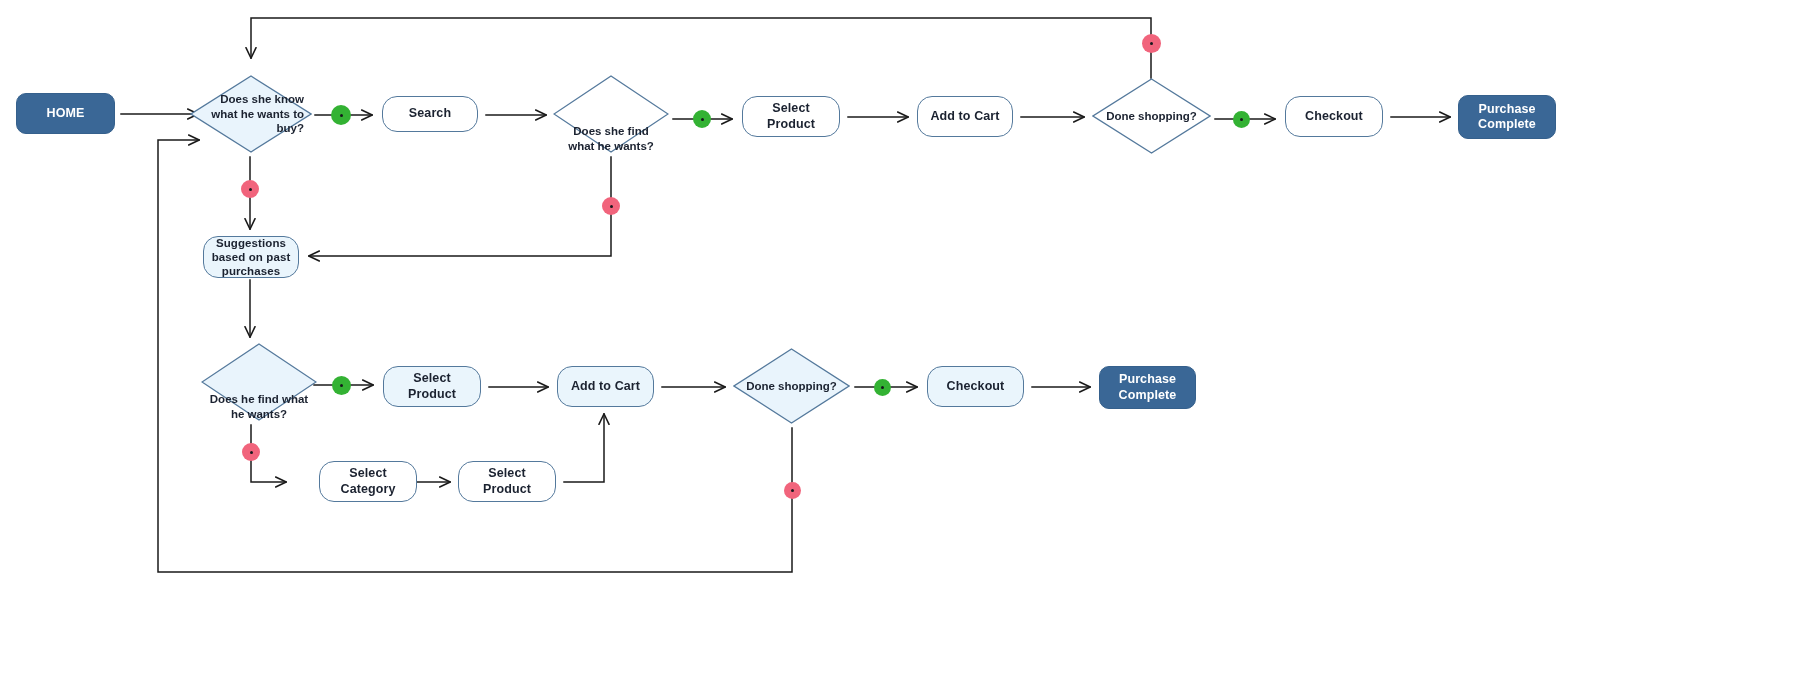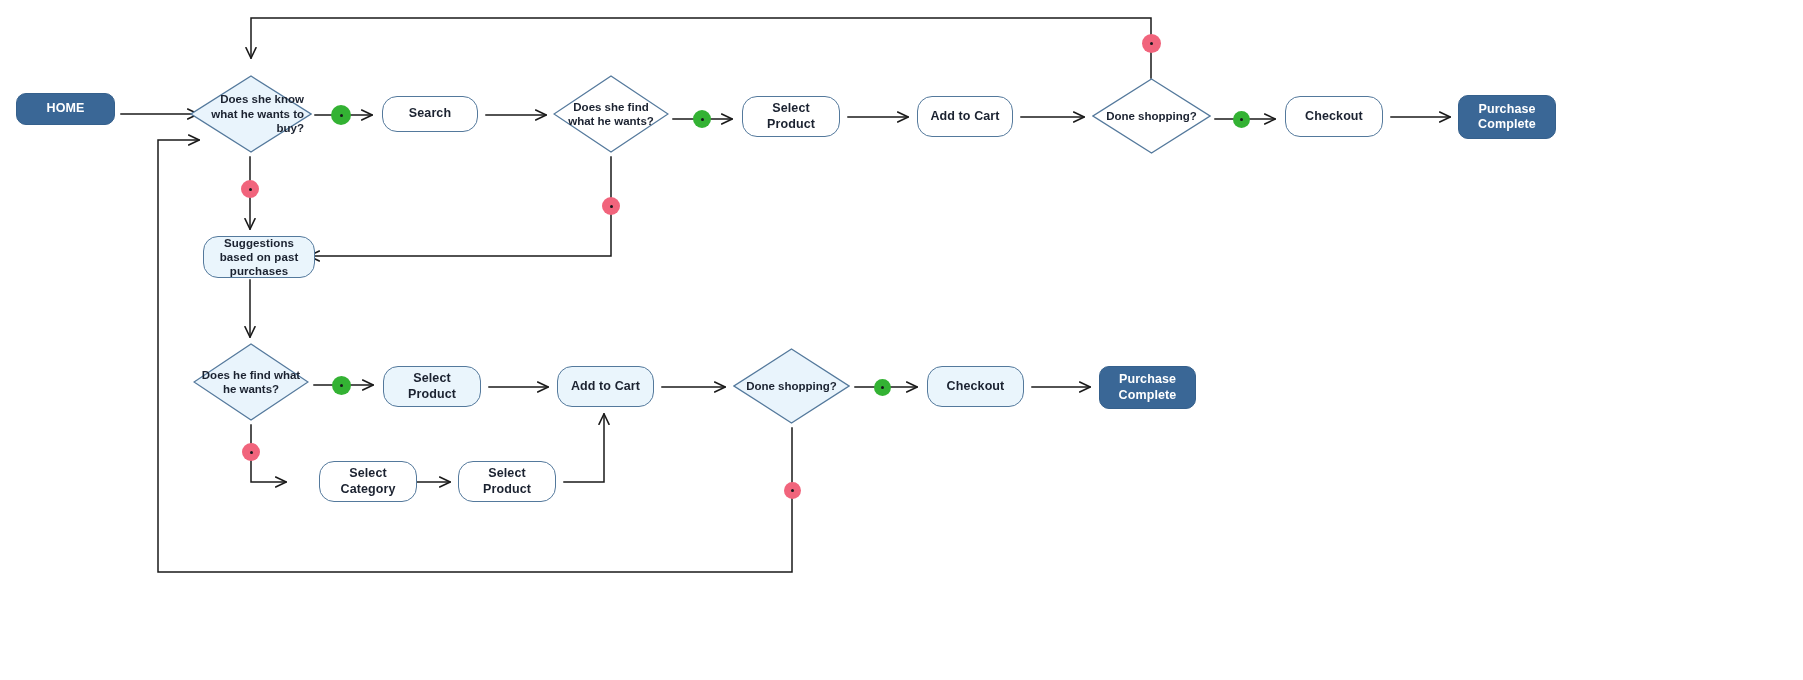--- a/index.html
+++ b/index.html
@@ -149,36 +149,36 @@
 
       <path d="M 400 482 L 450 482" marker-end="url(#arrow)"></path>
 
       <path d="M 564 482 L 604 482 L 604 414" marker-end="url(#arrow)"></path>
 
       <path d="M 792 428 L 792 572 L 158 572 L 158 140 L 199 140" marker-end="url(#arrow)"></path>
 
     </g>
   </svg>
 
-  <div class="node box filled" style="left:16px; top:93px; width:99px; height:32px;">
+  <div class="node box filled" style="left:16px; top:93px; width:99px; height:41px;">
     <span class="label">HOME</span>
   </div>
 
   <div class="node diamond" style="left:190px; top:75px; width:122px; height:78px;text-align:right;">
     <svg class="shape" viewBox="0 0 122 78" preserveAspectRatio="none">
       <polygon points="61,1 121,39 61,77 1,39" fill="#e9f4fc" stroke="#54799c" stroke-width="1.3"></polygon>
     </svg>
     <span class="label">Does she know what he wants to buy?</span>
   </div>
 
   <div class="node box" style="left:382px; top:96px; width:96px; height:36px;">
     <span class="label">Search</span>
   </div>
 
-  <div class="node diamond" style="left:553px; top:75px; width:116px; height:78px;">
+  <div class="node diamond" style="left:553px; top:75px; width:116px; height:78px;align-items:flex-end;">
     <svg class="shape" viewBox="0 0 116 78" preserveAspectRatio="none">
       <polygon points="58,1 115,39 58,77 1,39" fill="#ffffff" stroke="#54799c" stroke-width="1.3"></polygon>
     </svg>
     <span class="label">Does she find what he wants?</span>
   </div>
 
   <div class="node box" style="left:742px; top:96px; width:98px; height:41px;">
     <span class="label">Select Product</span>
   </div>
 
@@ -194,25 +194,25 @@
   </div>
 
   <div class="node box" style="left:1285px; top:96px; width:98px; height:41px;">
     <span class="label">Checkout</span>
   </div>
 
   <div class="node box filled" style="left:1458px; top:95px; width:98px; height:44px;">
     <span class="label">Purchase Complete</span>
   </div>
 
-  <div class="node box tinted" style="left:203px; top:236px; width:112px; height:42px; font-size:11.5px;">
+  <div class="node box tinted" style="left:203px; top:236px; width:96px; height:42px; font-size:11.5px;">
     <span class="label">Suggestions based on past purchases</span>
   </div>
 
-  <div class="node diamond" style="left:193px; top:343px; width:116px; height:78px;">
+  <div class="node diamond" style="left:201px; top:343px; width:116px; height:78px;align-items:flex-end;">
     <svg class="shape" viewBox="0 0 116 78" preserveAspectRatio="none">
       <polygon points="58,1 115,39 58,77 1,39" fill="#e9f4fc" stroke="#54799c" stroke-width="1.3"></polygon>
     </svg>
     <span class="label">Does he find what he wants?</span>
   </div>
 
   <div class="node box tinted" style="left:383px; top:366px; width:98px; height:41px;">
     <span class="label">Select Product</span>
   </div>
 

